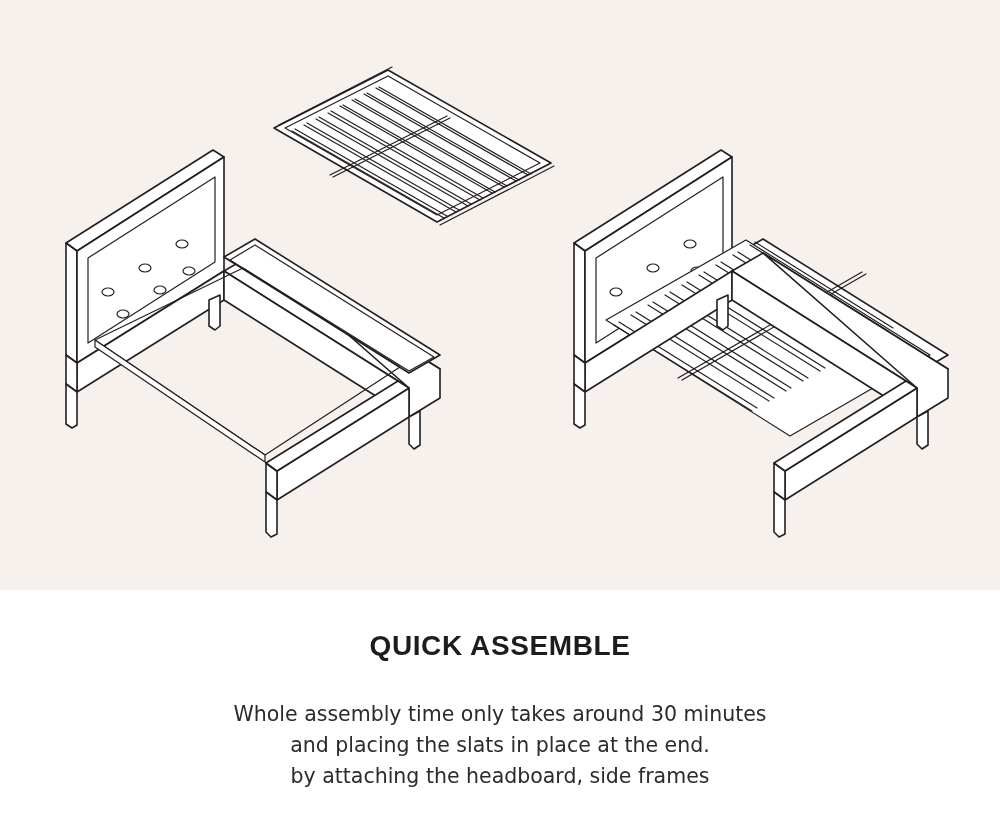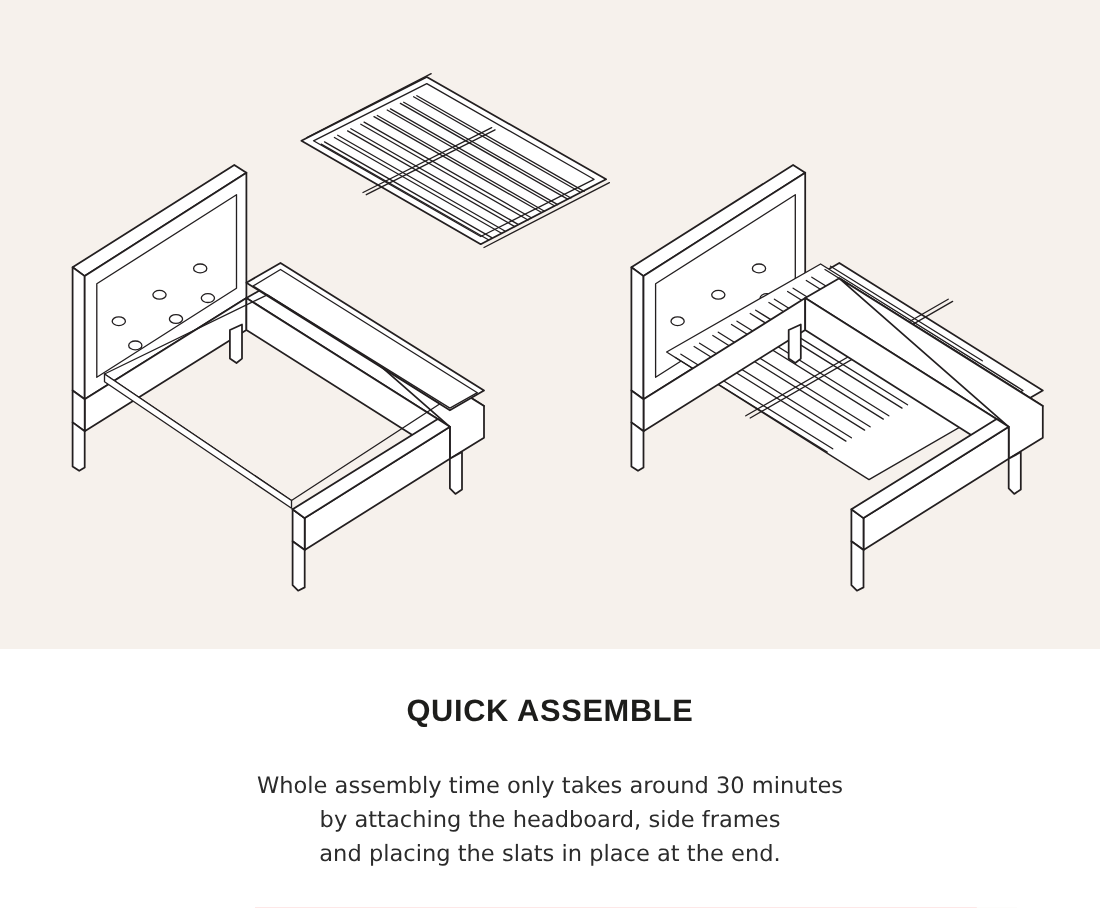--- a/index.html
+++ b/index.html
@@ -10,21 +10,21 @@
     width: 1000px;
     height: 825px;
     background: #ffffff;
     font-family: "Liberation Sans", sans-serif;
     overflow: hidden;
   }
   .page {
     position: relative;
     width: 888px;
     height: 825px;
-    background: #fca5a5;
+    background: #737373;
   }
   .illustration-panel {
     position: relative;
     width: 1000px;
     height: 590px;
     background: #f6f1ec;
     overflow: hidden;
   }
   .illustration-panel svg {
     display: block;
@@ -209,18 +209,18 @@
         <polygon class="sf" points="917,417 928,411 928,445 922,449 917,444"></polygon>
         <polygon class="sf" points="774,492 785,500 785,534 779,537 774,532"></polygon>
       </g>
     </svg>
   </div>
 
   <div class="caption-panel">
     <h2 class="caption-title">QUICK ASSEMBLE</h2>
     <div class="caption-body">
       <span class="caption-line">Whole assembly time only takes around 30 minutes</span>
+      <span class="caption-line">and placing the slats in place at the end.</span>
       <span class="caption-line">by attaching the headboard, side frames</span>
-      <span class="caption-line">and placing the slats in place at the end.</span>
     </div>
   </div>
 
 </div>
 
 </body></html>

